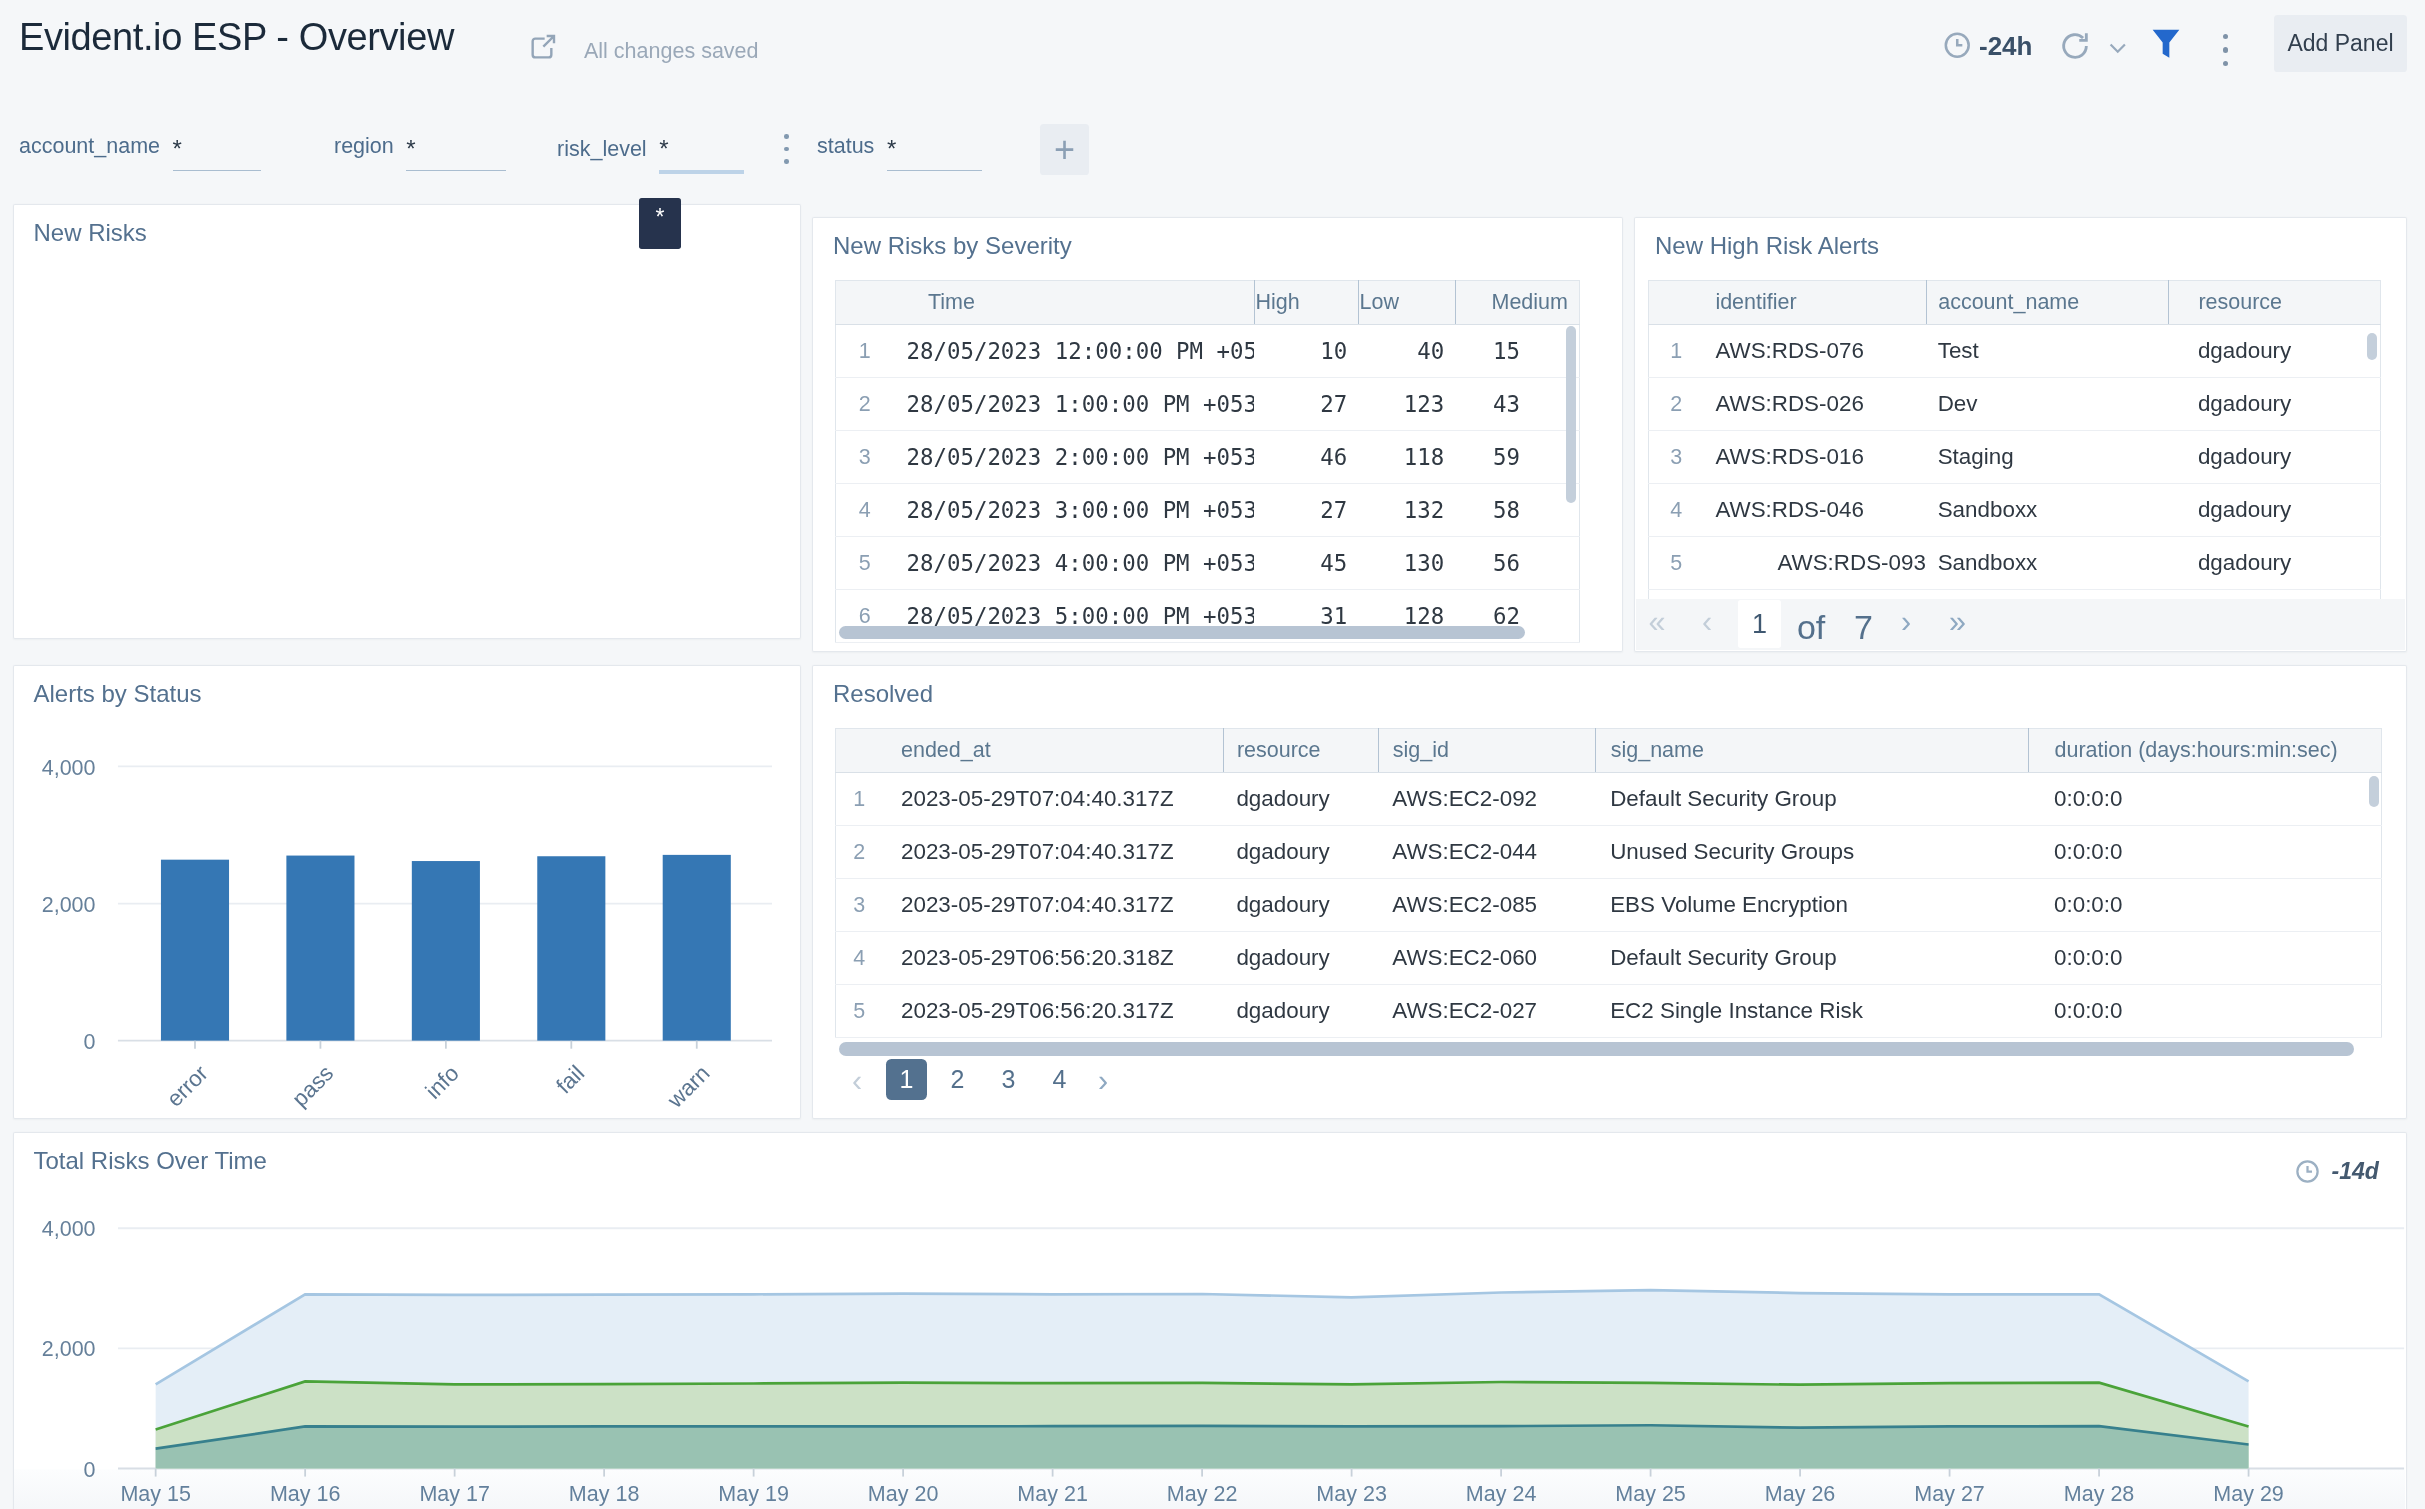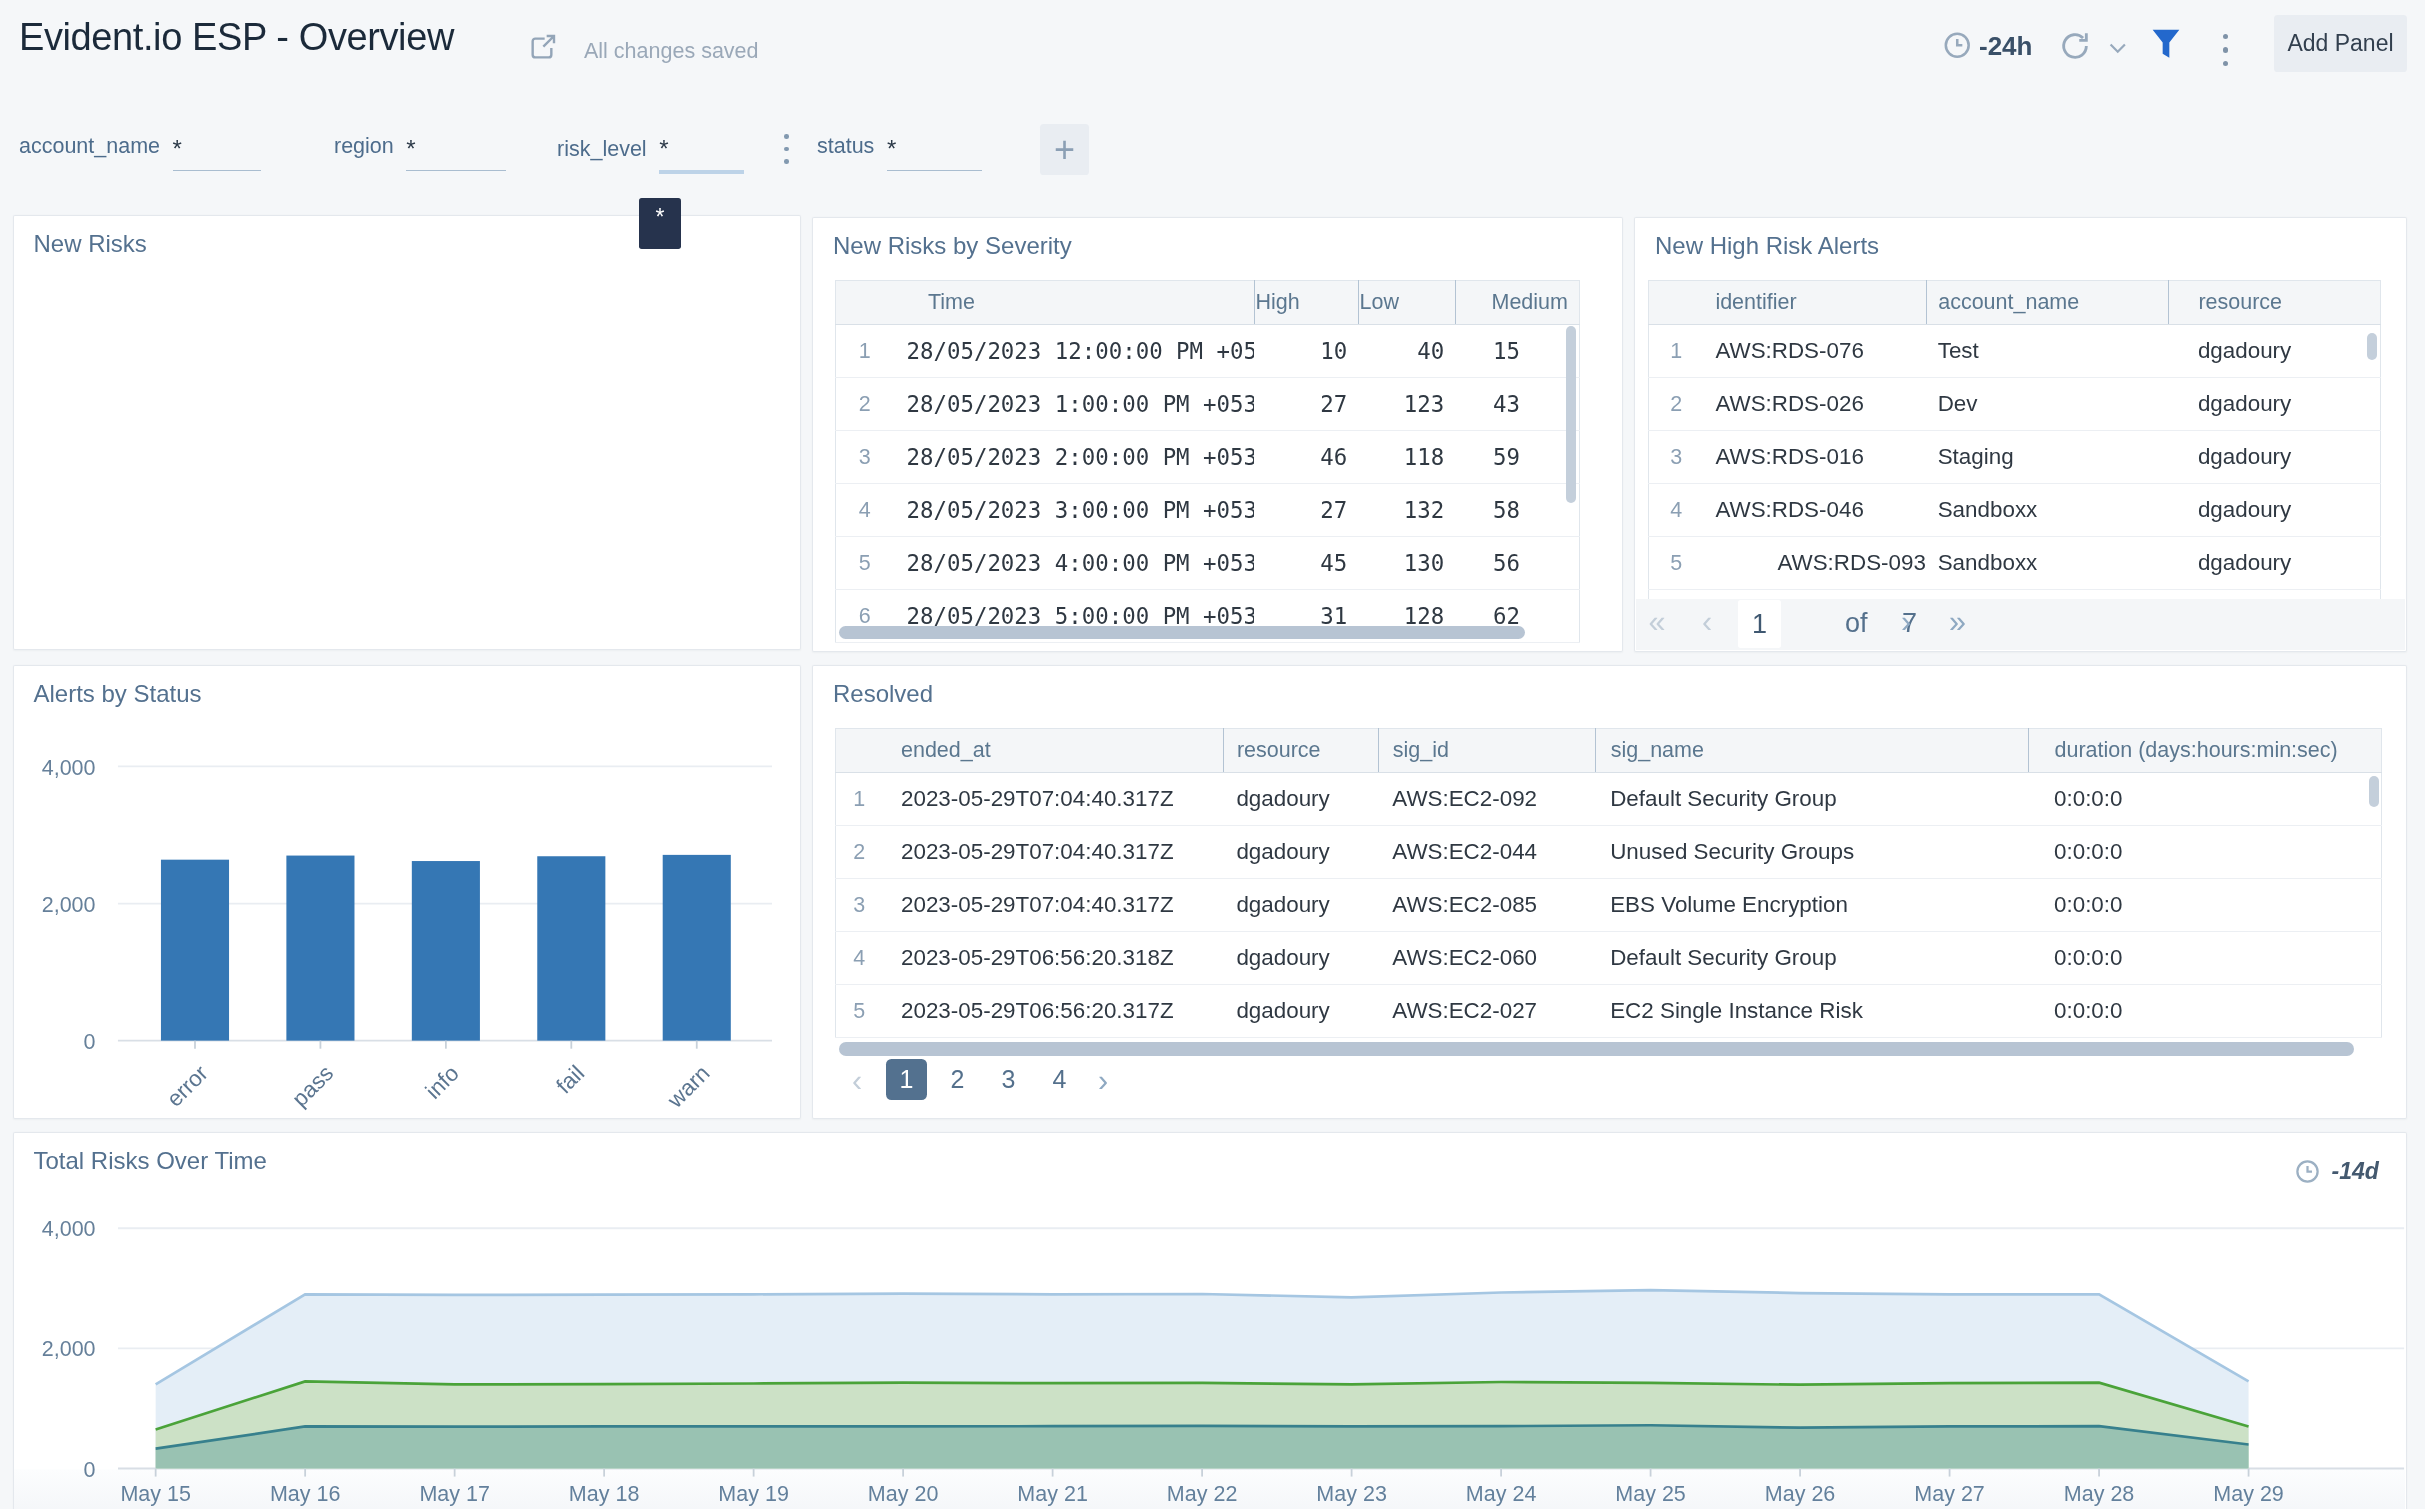--- a/index.html
+++ b/index.html
@@ -21,21 +21,21 @@
   .filter-ctl.focused .finput{border-bottom:4.5px solid #bdd3e8;}
   #filter-suggestion{left:639px;top:198px;width:42px;height:51px;background:#26334d;border-radius:2.7px;
     color:#ffffff;font-size:23px;text-align:center;line-height:39px;z-index:5;}
   #plus-btn{left:1040px;top:124px;width:49px;height:51px;background:#e9edf2;border-radius:3.6px;
     display:flex;align-items:center;justify-content:center;font-size:36px;font-weight:300;color:#8b9fb4;cursor:pointer;}
   #filter-kebab{left:784px;top:134px;}
   #filter-kebab i{background:#8299b0;width:4.5px;height:4.5px;}
   
   .panel{position:absolute;background:#ffffff;border:0.9px solid #e4e8ed;border-radius:1.8px;box-shadow:0 0.9px 1.8px rgba(30,40,60,.04);}
   .ptitle{position:absolute;left:20px;top:14.3px;font-size:24px;font-weight:500;color:#54718f;}
-  #panel-new-risks{left:12.5px;top:215px;width:786px;height:433px;}
+  #panel-new-risks{left:12.5px;top:204px;width:786px;height:433px;}
   #panel-severity{left:812px;top:217px;width:809px;height:433px;}
   #panel-high-risk{left:1634px;top:217px;width:771px;height:433px;}
   #panel-alerts-status{left:12.5px;top:665px;width:786px;height:452px;}
   #panel-resolved{left:812px;top:665px;width:1593px;height:452px;}
   #panel-total-risks{left:12.5px;top:1132px;width:2392px;height:421px;}
   #big-number{left:0;top:179px;width:100%;text-align:center;font-size:90px;font-weight:500;color:#1e2c42;letter-spacing:-1.8px;}
   
   table.kbn{border-collapse:collapse;table-layout:fixed;background:#fff;border:0.9px solid #e0e6ec;}
   table.kbn th{background:#f4f6f8;height:41px;font-weight:400;font-size:21.5px;color:#5b778f;text-align:left;border-bottom:0.9px solid #d9e0e7;overflow:hidden;white-space:nowrap;}
   table.kbn td{height:50px;font-size:22.4px;color:#2f3842;border-bottom:1.8px solid #eceff3;overflow:hidden;white-space:nowrap;}
@@ -44,21 +44,21 @@
   .mono td.rownum{font-family:"Liberation Sans",sans-serif;}
   th.divider, td.col-high, td.col-low{border-left:none;}
   th.divider{border-left:1.8px solid #b3c3d3;}
   .num-r{text-align:right;padding-right:10.8px;}
   
   .sb{position:absolute;background:#b7c4d3;border-radius:7.2px;}
   .sbv{background:#c4cfdb;}
   
   .pag-chev{font-size:30.5px;color:#8fa9c2;}
   .pag-chev.dim{color:#c3ced9;}
-  .pag-num{font-size:27px;color:#54708c;margin-left:48px;}
+  .pag-num{font-size:34px;color:#54708c;}
   
   svg text{font-family:"Liberation Sans",sans-serif;}
 </style>
 </head>
 <body>
 
 <div class="abs" id="page-title">Evident.io ESP - Overview</div>
 
 <span class="abs" style="left:526px;top:32px;">
   <svg width="32" height="32" viewBox="0 0 24 24" fill="none" stroke="#93a5b8" stroke-width="1.8">

